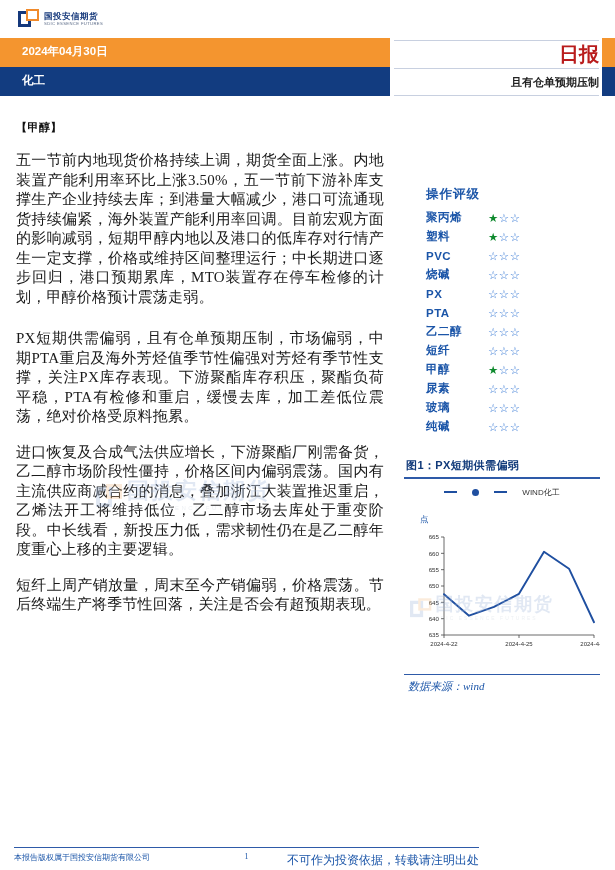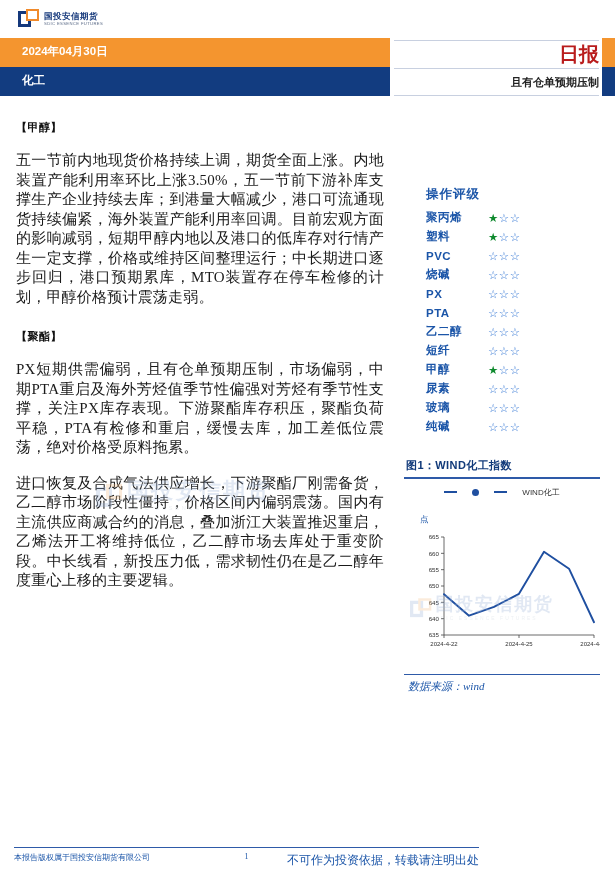--- a/index.html
+++ b/index.html
@@ -116,23 +116,23 @@
 
   <div class="col-left">
 
     <div class="blk">
       <div class="sec-title">【甲醇】</div>
       <p class="para">五一节前内地现货价格持续上调，期货全面上涨。内地装置产能利用率环比上涨3.50%，五一节前下游补库支撑生产企业持续去库；到港量大幅减少，港口可流通现货持续偏紧，海外装置产能利用率回调。目前宏观方面的影响减弱，短期甲醇内地以及港口的低库存对行情产生一定支撑，价格或维持区间整理运行；中长期进口逐步回归，港口预期累库，MTO装置存在停车检修的计划，甲醇价格预计震荡走弱。</p>
     </div>
 
 
     <div class="blk">
-      <div class="sec-title">【聚酯】</div>
       <p class="para">PX短期供需偏弱，且有仓单预期压制，市场偏弱，中期PTA重启及海外芳烃值季节性偏强对芳烃有季节性支撑，关注PX库存表现。下游聚酯库存积压，聚酯负荷平稳，PTA有检修和重启，缓慢去库，加工差低位震荡，绝对价格受原料拖累。</p>
       <p class="para">进口恢复及合成气法供应增长，下游聚酯厂刚需备货，乙二醇市场阶段性僵持，价格区间内偏弱震荡。国内有主流供应商减合约的消息，叠加浙江大装置推迟重启，乙烯法开工将维持低位，乙二醇市场去库处于重变阶段。中长线看，新投压力低，需求韧性仍在是乙二醇年度重心上移的主要逻辑。</p>
+      <p class="para">短纤上周产销放量，周末至今产销偏弱，价格震荡。节后终端生产将季节性回落，关注是否会有超预期表现。</p>
     </div>
 
   </div>
 
   <div class="col-right">
 
     <div class="rate-title">操作评级</div>
     <div id="ratings-list">
         <div class="rate-row">
           <div class="rate-name">聚丙烯</div>
@@ -178,21 +178,21 @@
           <div class="rate-name">玻璃</div>
           <div class="stars"><span class="star-off">☆</span><span class="star-off">☆</span><span class="star-off">☆</span></div>
         </div>
         <div class="rate-row">
           <div class="rate-name">纯碱</div>
           <div class="stars"><span class="star-off">☆</span><span class="star-off">☆</span><span class="star-off">☆</span></div>
         </div>
       </div>
 
     <div class="fig">
-      <div class="fig-title">图1：WIND化工指数</div>
+      <div class="fig-title">图1：PX短期供需偏弱</div>
       <div class="fig-hr"></div>
 
       <div class="fig-box">
         <div class="legend">
           <div class="legend-line"></div>
           <div class="legend-dot"></div>
           <div class="legend-line"></div>
           <span class="legend-txt">WIND化工</span>
         </div>
         <div class="yunit">点</div>

